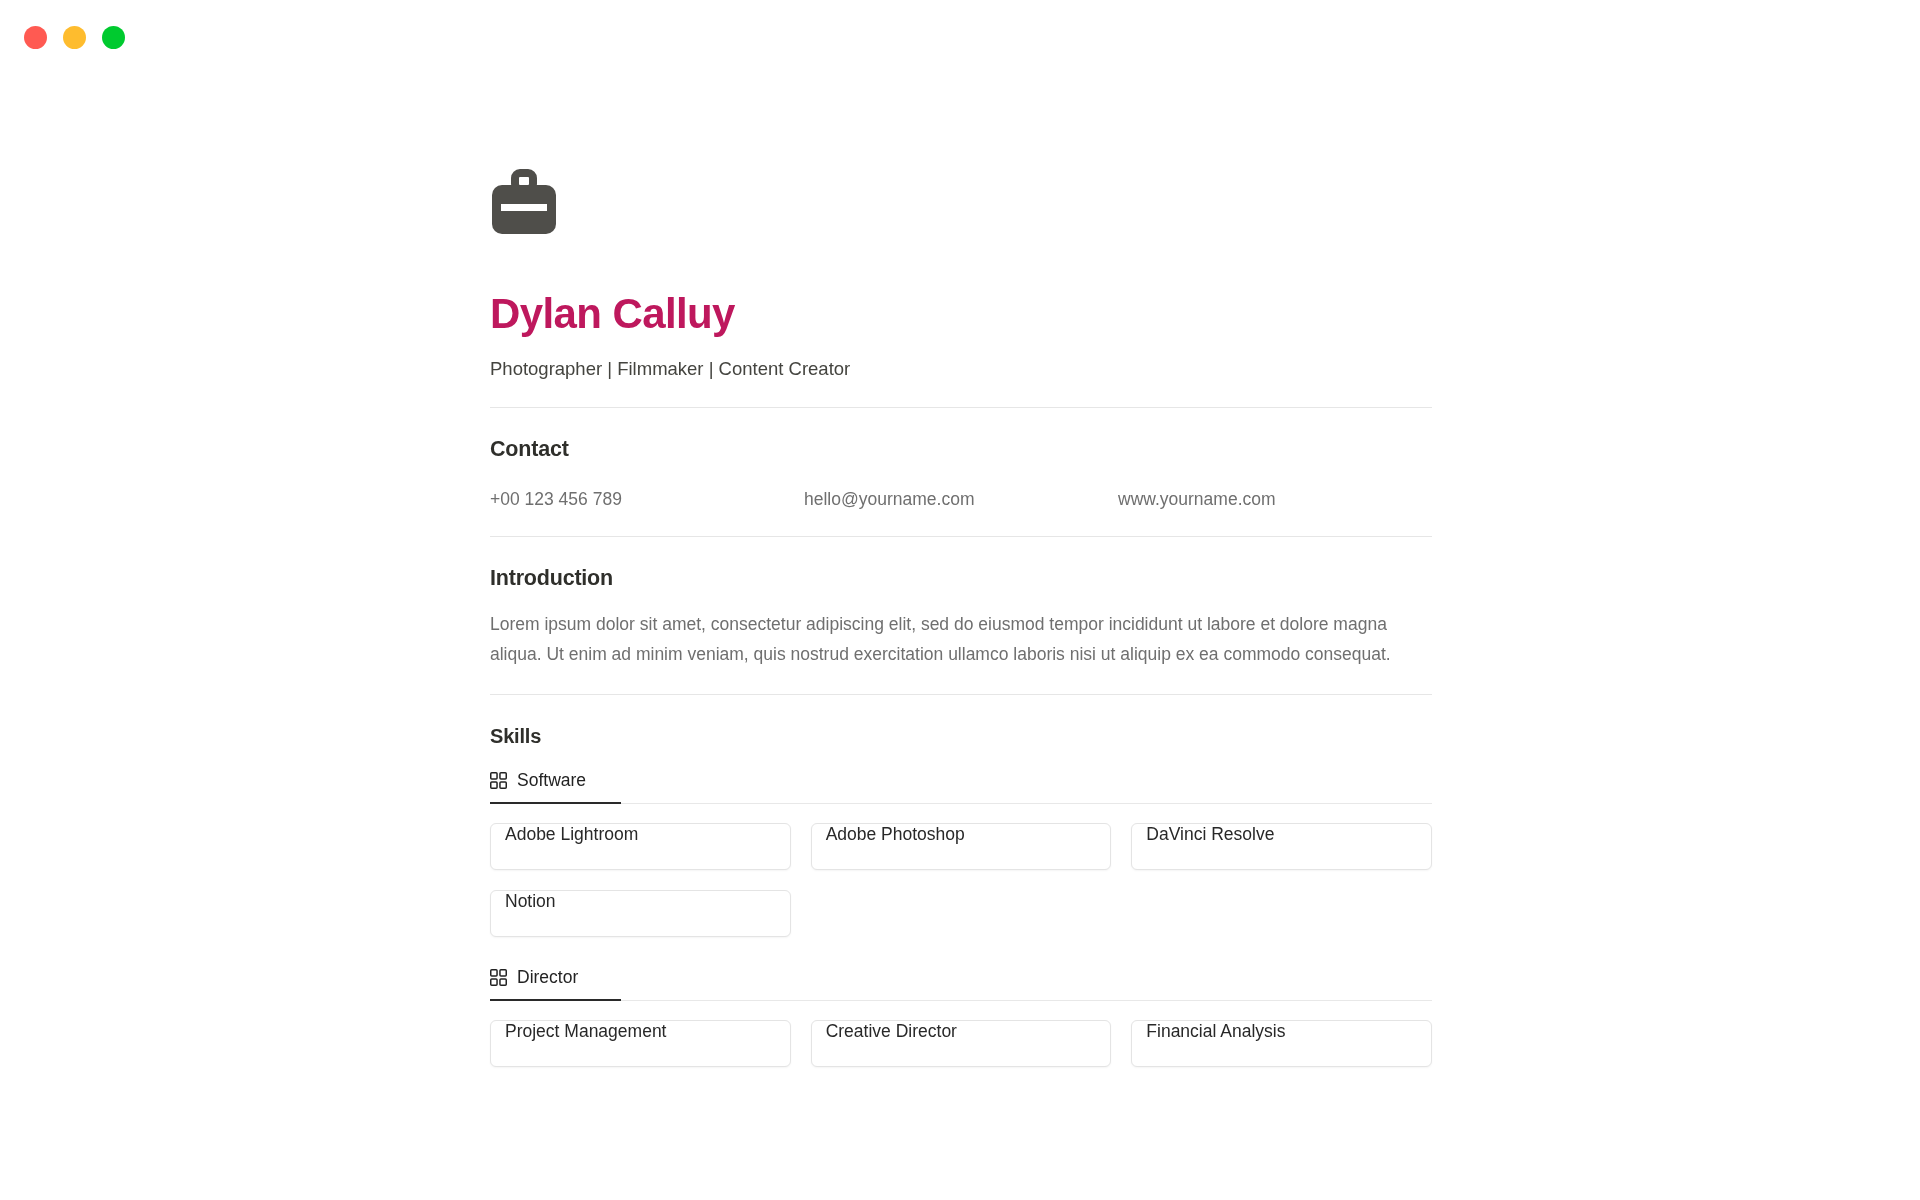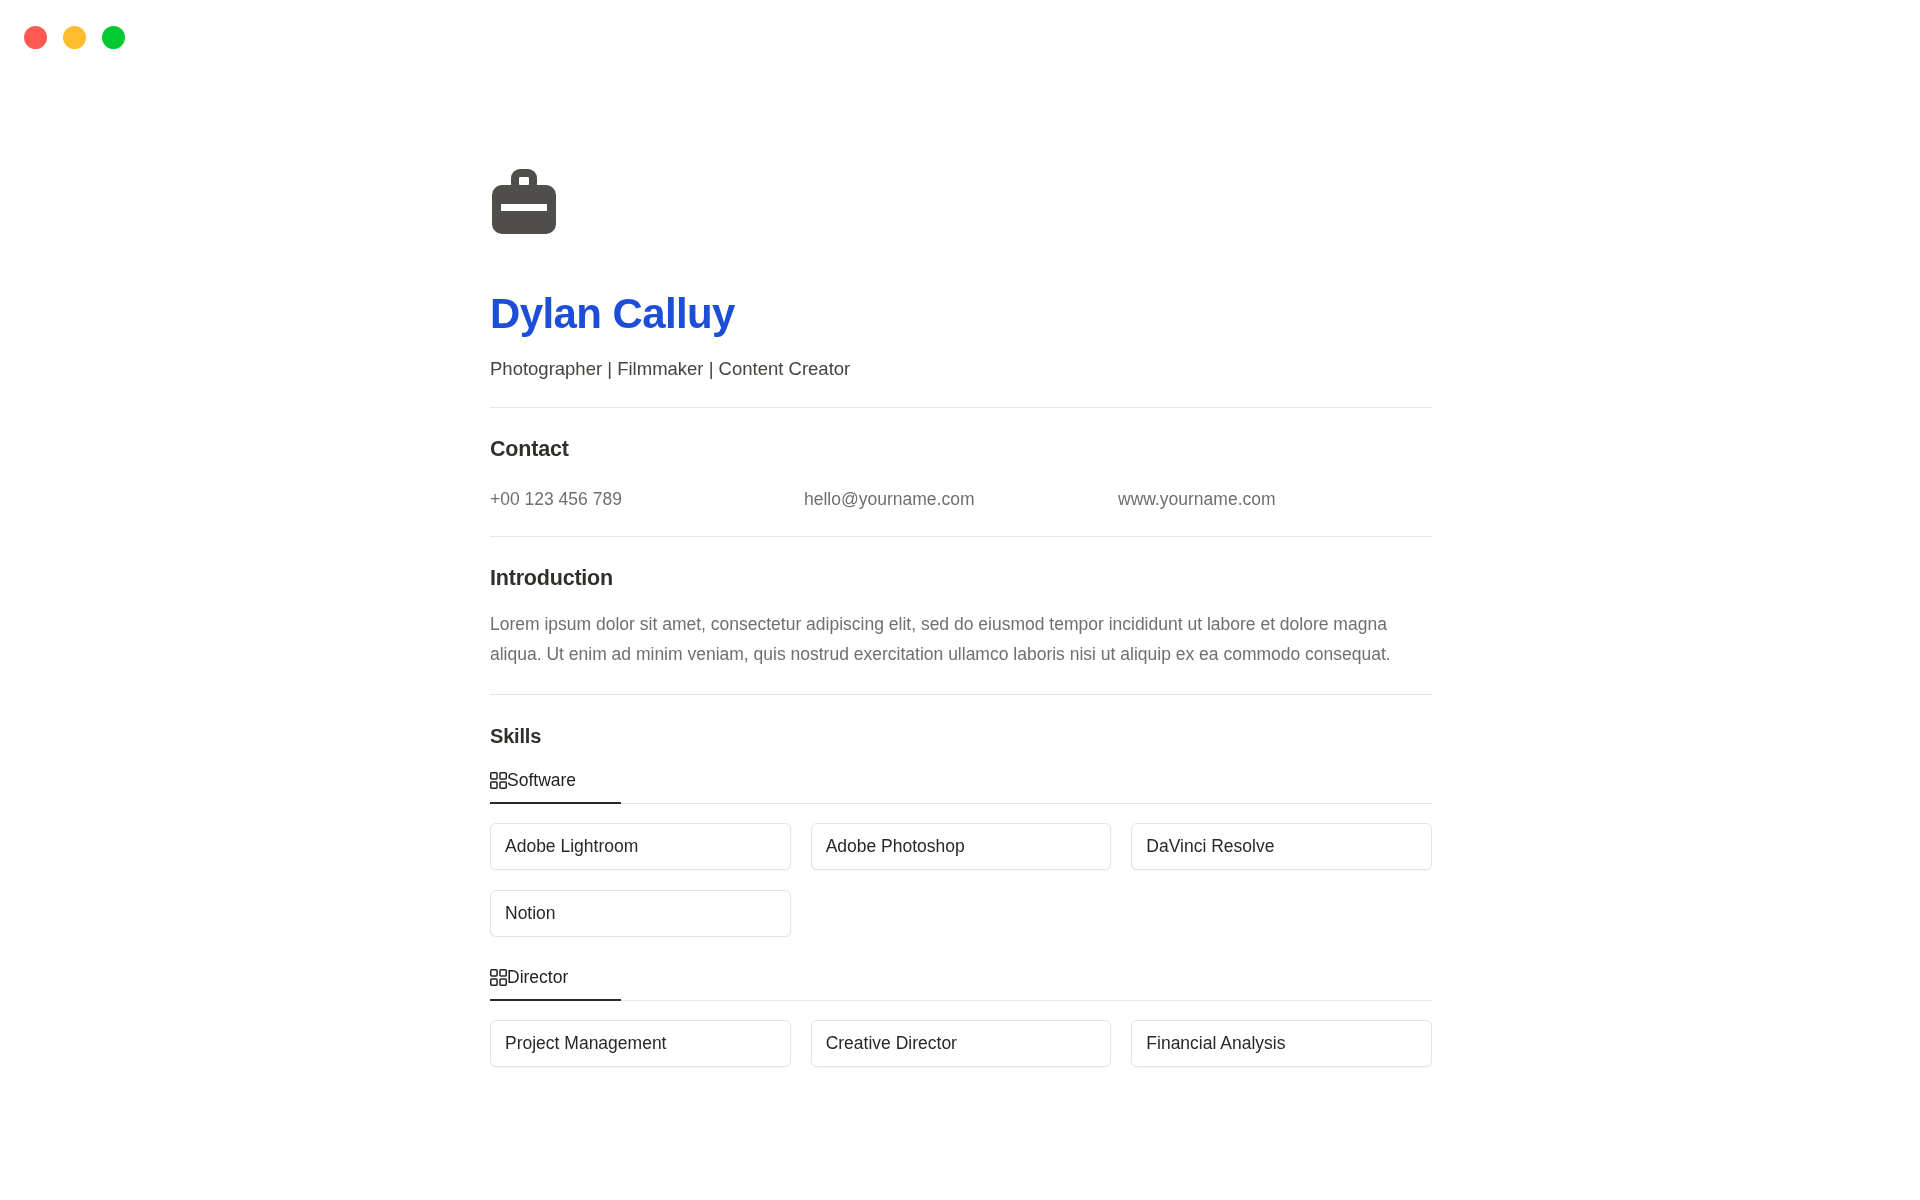--- a/index.html
+++ b/index.html
@@ -37,21 +37,21 @@
   }
 
   
   .icon-wrap { padding-top:94px; }
   .briefcase { display:block; }
 
   .profile-name {
     margin-top:55px;
     font-size:42px;
     font-weight:bold;
-    color:#1d4ed8;
+    color:#be185d;
     letter-spacing:-0.6px;
     line-height:1.1;
   }
   .profile-tagline {
     margin-top:19px;
     font-size:18.5px;
     color:#44443f;
     line-height:1.4;
   }
 
@@ -102,21 +102,21 @@
   }
 
   .tab-row {
     margin-top:22px;
     position:relative;
     height:34px;
   }
   .tab {
     display:inline-flex;
     align-items:center;
-    gap:0;
+    gap:10px;
     font-size:17.5px;
     color:#232323;
     padding-bottom:9px;
     background:none; border:none;
     cursor:pointer;
     font-family:"Liberation Sans", sans-serif;
   }
   .tab-underline-track {
     position:absolute;
     left:0; right:0; bottom:0;
@@ -138,21 +138,21 @@
     grid-template-columns:repeat(3, 1fr);
     gap:20px 20px;
   }
   .card {
     height:47px;
     border:1px solid #e4e4e4;
     border-radius:6px;
     background:#ffffff;
     box-shadow:0 1px 2px rgba(0,0,0,0.045);
     display:flex;
-    align-items:center;
+    align-items:flex-start;
     padding:0 14px;
   }
   .card-label {
     font-size:17.5px;
     color:#282828;
     line-height:1.2;
   }
 </style>
 </head>
 <body>

